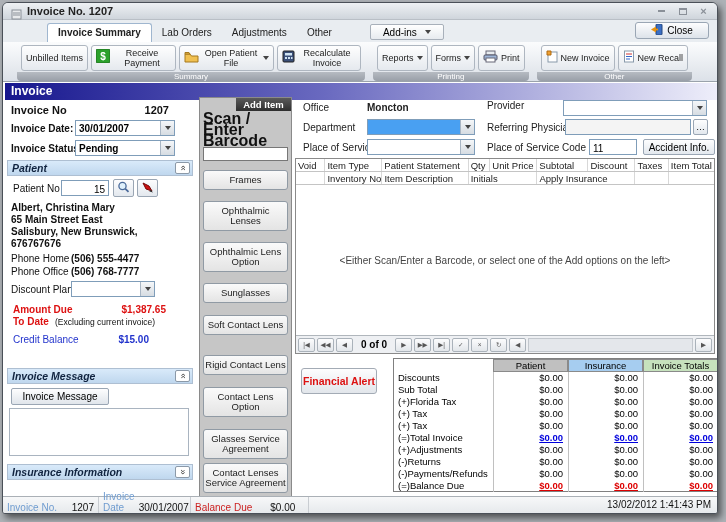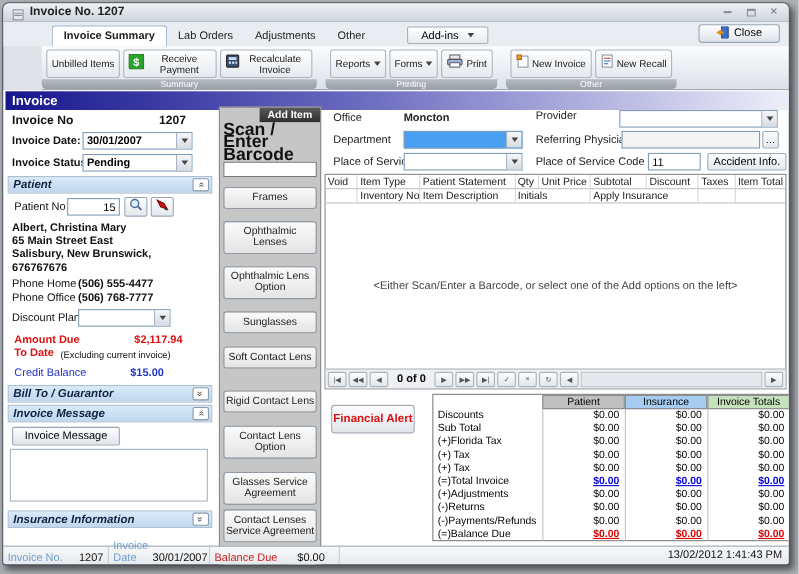--- a/index.html
+++ b/index.html
@@ -26,21 +26,21 @@
   .tab { font-size:10px; color:#222; padding:3px 10px 4px; cursor:pointer; }
   .tab.active { background:#fff; border:1px solid #9fb6cf; border-bottom:none; border-radius:3px 3px 0 0; font-weight:bold; }
   .addins { margin:0 0 2px 28px; height:16px; width:74px; background:linear-gradient(#ffffff,#e7ebef); border:1px solid #a8b0ba;
             border-radius:2px; display:flex; align-items:center; justify-content:center; gap:8px; font-size:10px; cursor:pointer; }
   .closebtn { position:absolute; right:8px; bottom:3px; height:17px; width:74px; background:linear-gradient(#fdfdfe,#dde3ea);
               border:1px solid #9aa6b4; border-radius:3px; display:flex; align-items:center; justify-content:center; gap:4px;
               font-size:10px; cursor:pointer; }
 
   
   .ribbon { height:40px; background:linear-gradient(#fbfcfd,#dce1e8); border-bottom:1px solid #9aa2ab;
-            display:flex; align-items:stretch; padding:2px 4px 0 0; gap:8px;margin-left:35px; }
+            display:flex; align-items:stretch; padding:2px 4px 0 14px; gap:8px; }
   .rgroup { display:flex; flex-direction:column; }
   .rbtns { flex:1; display:flex; align-items:center; gap:3px; padding:1px 4px; }
   .rgrouplabel { height:9px; background:linear-gradient(#b6bbc2,#999fa8); border-radius:0 0 4px 4px;
                  color:#fff; font-size:8px; text-align:center; line-height:9px; }
   .rbtn { min-width:42px; height:26px; background:linear-gradient(#fefefe,#e5e9ee); border:1px solid #aeb6c0; border-radius:3px;
           display:flex; align-items:center; justify-content:center; gap:3px; padding:1px 4px; cursor:pointer; }
   .rlbl { font-size:9px; line-height:10px; text-align:center; color:#222; max-width:58px; }
   .tri { width:0; height:0; border-left:3px solid transparent; border-right:3px solid transparent; border-top:4px solid #444; }
 
   
@@ -179,20 +179,28 @@
           <span class="rlbl">Unbilled Items</span>
         </div>
         <div class="rbtn">
           <span><svg width="14" height="14">
                 <rect width="14" height="14" rx="2" fill="#2ca12c" stroke="#1c6e1c"></rect>
                 <text x="7" y="11" fill="#fff" font-size="10" font-weight="bold" text-anchor="middle">$</text>
               </svg></span>
           <span class="rlbl">Receive Payment</span>
         </div>
         <div class="rbtn">
+          <span><svg width="15" height="12">
+                <path d="M1 3 L6 3 L7.5 5 L14 5 L14 11 L1 11 Z" fill="#f0c051" stroke="#a5791f"></path>
+                <path d="M1 3 L1 1.5 L5 1.5 L6 3 Z" fill="#f0c051" stroke="#a5791f"></path>
+              </svg></span>
+          <span class="rlbl">Open Patient File</span>
+          <span class="tri"></span>
+        </div>
+        <div class="rbtn">
           <span><svg width="13" height="13">
                 <rect x="1" y="1" width="11" height="11" rx="1" fill="#3a4f78" stroke="#222"></rect>
                 <rect x="3" y="3" width="7" height="2.5" fill="#cfe3f2"></rect>
                 <rect x="3" y="7" width="2" height="2" fill="#cfe3f2"></rect>
                 <rect x="6" y="7" width="2" height="2" fill="#cfe3f2"></rect>
                 <rect x="9" y="7" width="1.5" height="2" fill="#cfe3f2"></rect>
               </svg></span>
           <span class="rlbl">Recalculate Invoice</span>
         </div>
       </div>
@@ -301,33 +309,27 @@
       <span class="lbl b" style="left:64px; top:164px;">(506) 768-7777</span>
 
       <span class="lbl" style="left:4px; top:182px;">Discount Plan</span>
       <div class="combo" style="left:64px; top:179px; width:84px;">
         <span class="arr">
             <span class="tri"></span>
           </span>
       </div>
 
       <span class="lbl b red" style="left:6px; top:202px;">Amount Due</span>
-      <span class="lbl b red" style="left:77px; top:202px; width:82px; text-align:right;">$2,117.94</span>
+      <span class="lbl b red" style="left:77px; top:202px; width:82px; text-align:right;">$1,387.65</span>
       <span class="lbl b red" style="left:6px; top:214px;">To Date</span>
       <span class="lbl" style="left:48px; top:215px; font-size:8.5px;">(Excluding current invoice)</span>
 
       <span class="lbl blue" style="left:6px; top:232px;">Credit Balance</span>
       <span class="lbl b blue" style="left:82px; top:232px; width:60px; text-align:right;">$15.00</span>
 
-      <div class="sech" style="top:248px;">
-        <span class="t">Bill To / Guarantor</span>
-        <span class="chevbtn">
-            <span class="chevglyph chev-dn"></span>
-          </span>
-      </div>
 
       <div class="sech" style="top:266px;">
         <span class="t">Invoice Message</span>
         <span class="chevbtn">
             <span class="chevglyph chev-up"></span>
           </span>
       </div>
       <div class="msgbtn" style="top:286px;">Invoice Message</div>
       <textarea class="msg" style="top: 306px;"></textarea>
 

